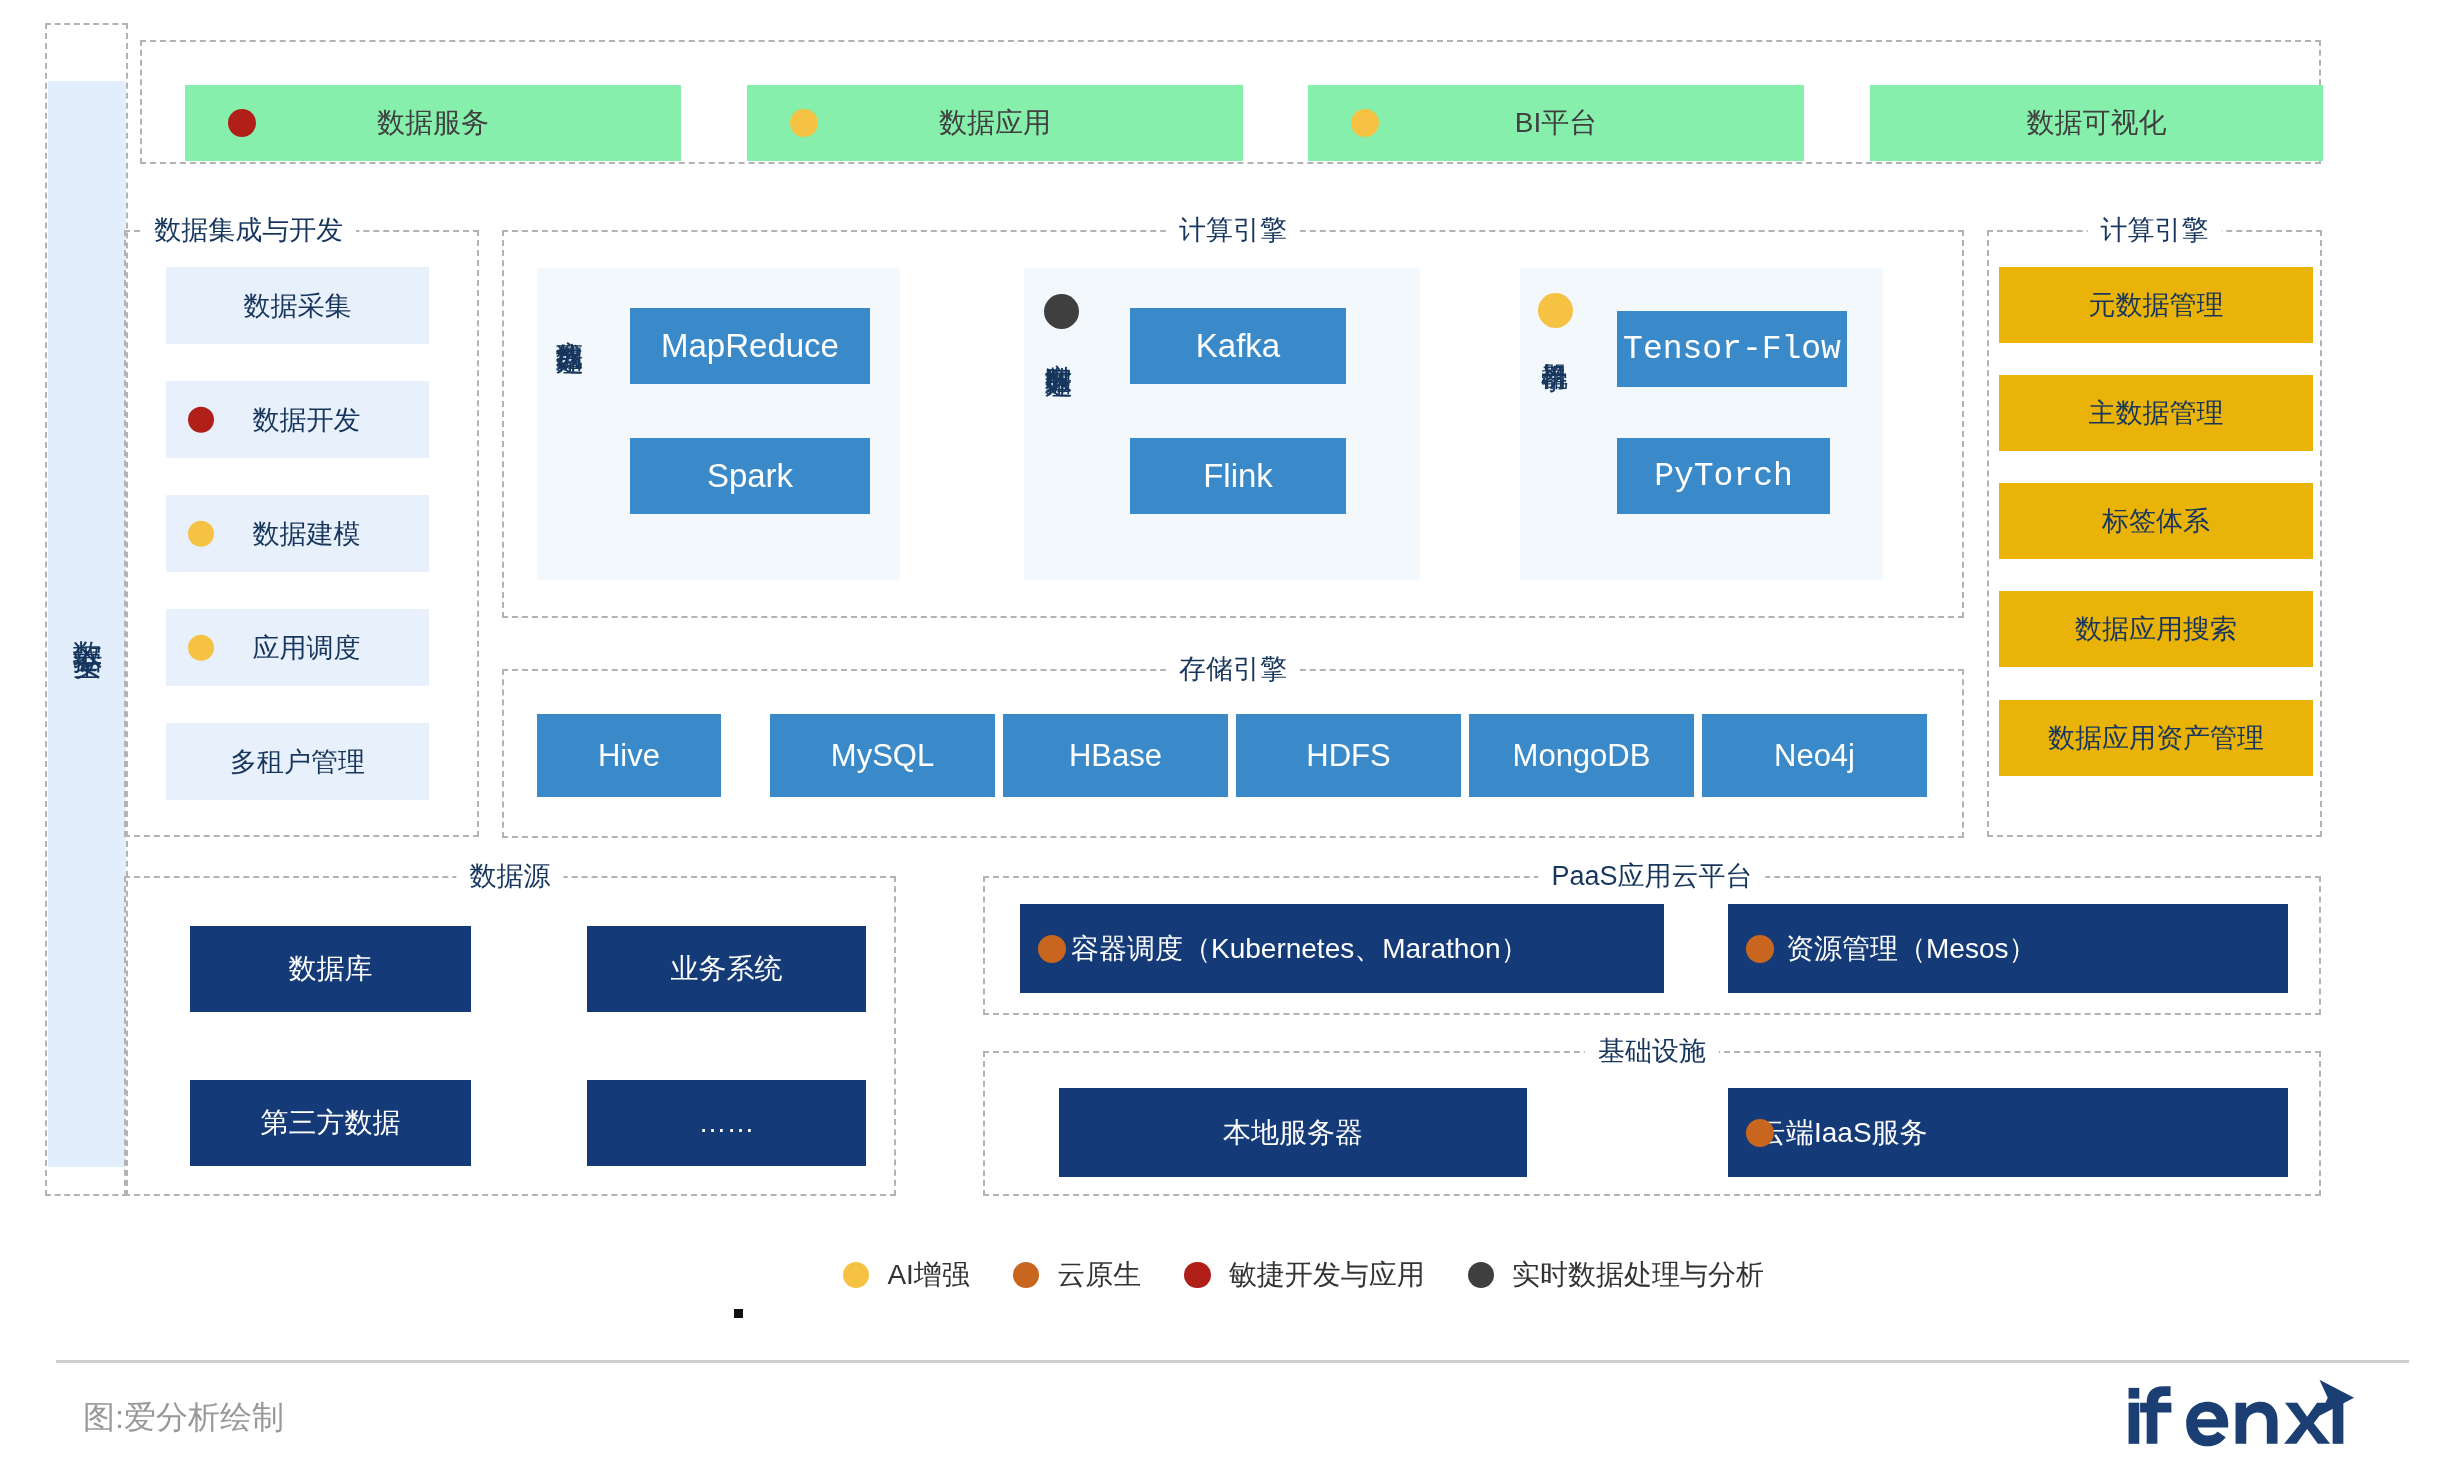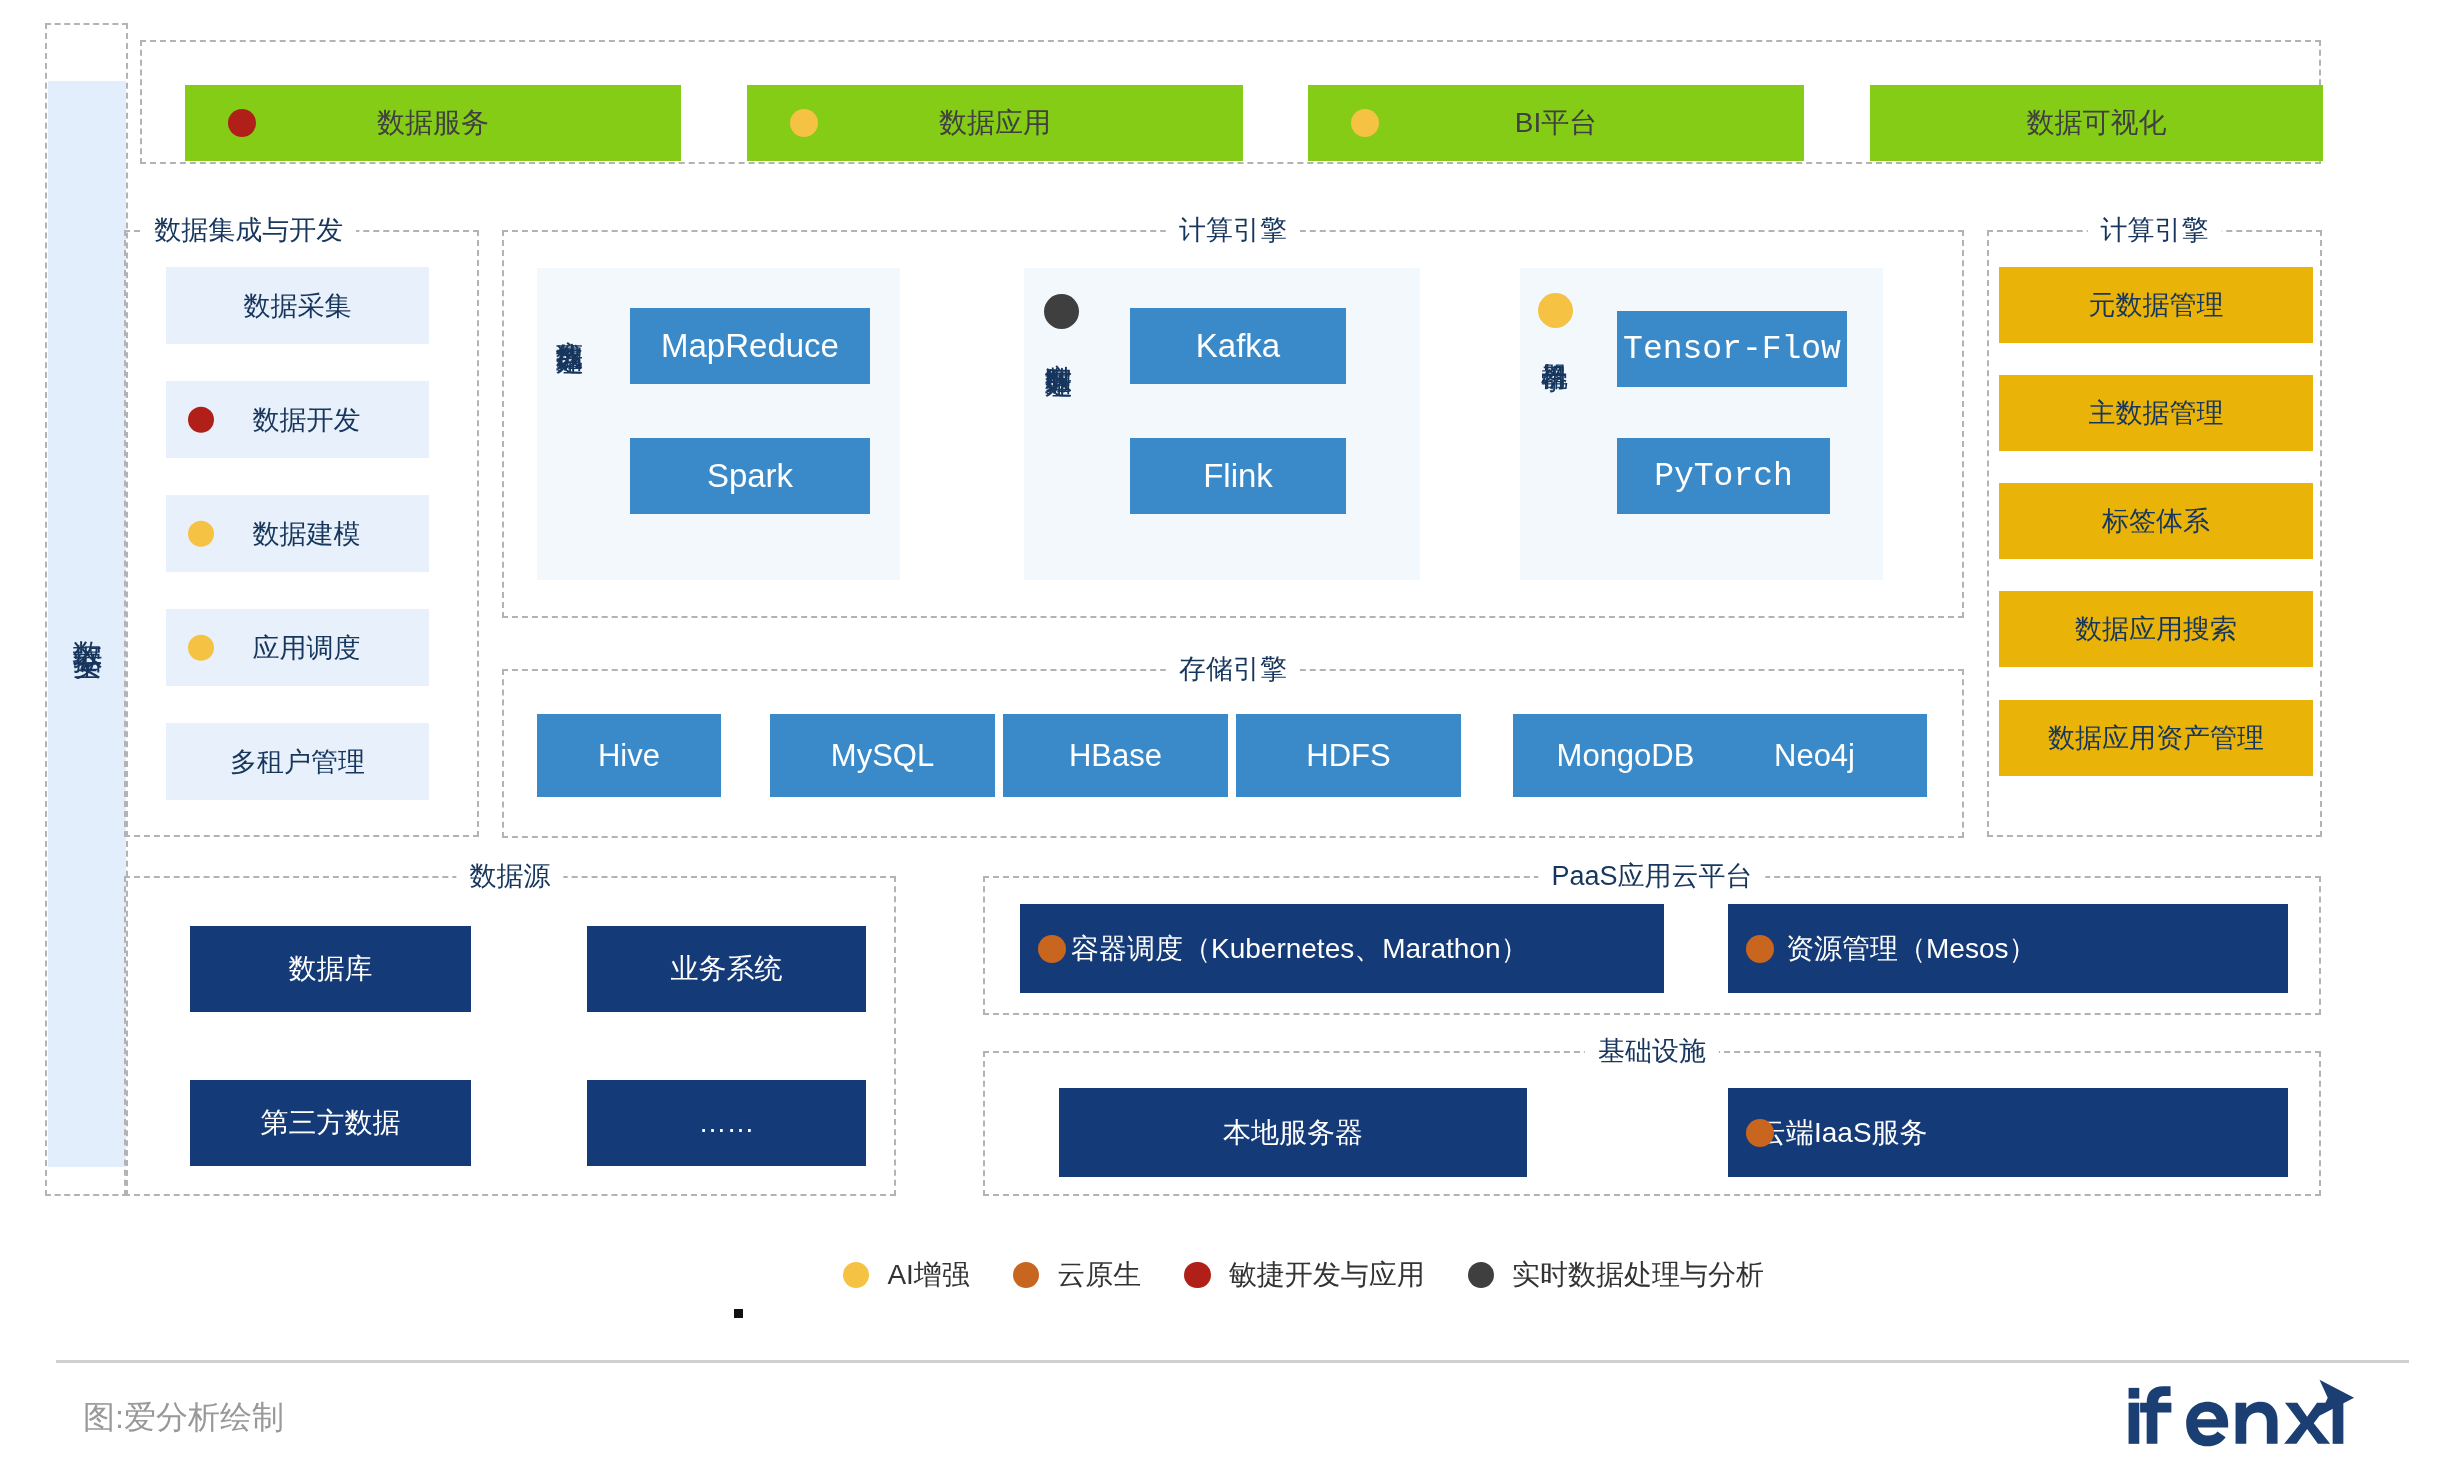--- a/index.html
+++ b/index.html
@@ -41,21 +41,21 @@
   #rail-text {
     left: 48px; top: 81px; width: 78px; height: 1086px;
     color: #17365d; font-size: 30px; letter-spacing: 3.3px;
     writing-mode: vertical-rl; text-orientation: upright;
   }
 
   
   #topbar { left: 140px; top: 40px; width: 2181px; height: 124px; }
   .svc-box {
     position: absolute; top: 43px; height: 76px;
-    background: #84cc16;
+    background: #86efac;
     display: flex; align-items: center;
   }
   .svc-dot {
     position: absolute; left: 43px; top: 50%;
     transform: translateY(-50%);
     width: 28px; height: 28px; border-radius: 50%;
   }
   .svc-label {
     width: 100%; text-align: center;
     color: #404040; font-size: 28px;
@@ -243,21 +243,21 @@
     </div>
   </div>
 
   <div class="abs dashed" id="storage">
     <div class="sect-title" style="left:50%; transform:translateX(-50%);">存储引擎</div>
 
     <div class="store-tile" style="left:33px;   width:184px;">Hive</div>
     <div class="store-tile" style="left:266px;  width:225px;">MySQL</div>
     <div class="store-tile" style="left:499px;  width:225px;">HBase</div>
     <div class="store-tile" style="left:732px;  width:225px;">HDFS</div>
-    <div class="store-tile" style="left:965px; width:225px;margin-left:44px;">MongoDB</div>
+    <div class="store-tile" style="left:965px; width:225px;">MongoDB</div>
     <div class="store-tile" style="left:1198px; width:225px;">Neo4j</div>
   </div>
 
   <div class="abs dashed" id="govcol">
     <div class="sect-title" style="left:50%; transform:translateX(-50%);">计算引擎</div>
 
     <div class="gov-item" style="top:35px;">元数据管理</div>
     <div class="gov-item" style="top:143px;">主数据管理</div>
     <div class="gov-item" style="top:251px;">标签体系</div>
     <div class="gov-item" style="top:359px;">数据应用搜索</div>

